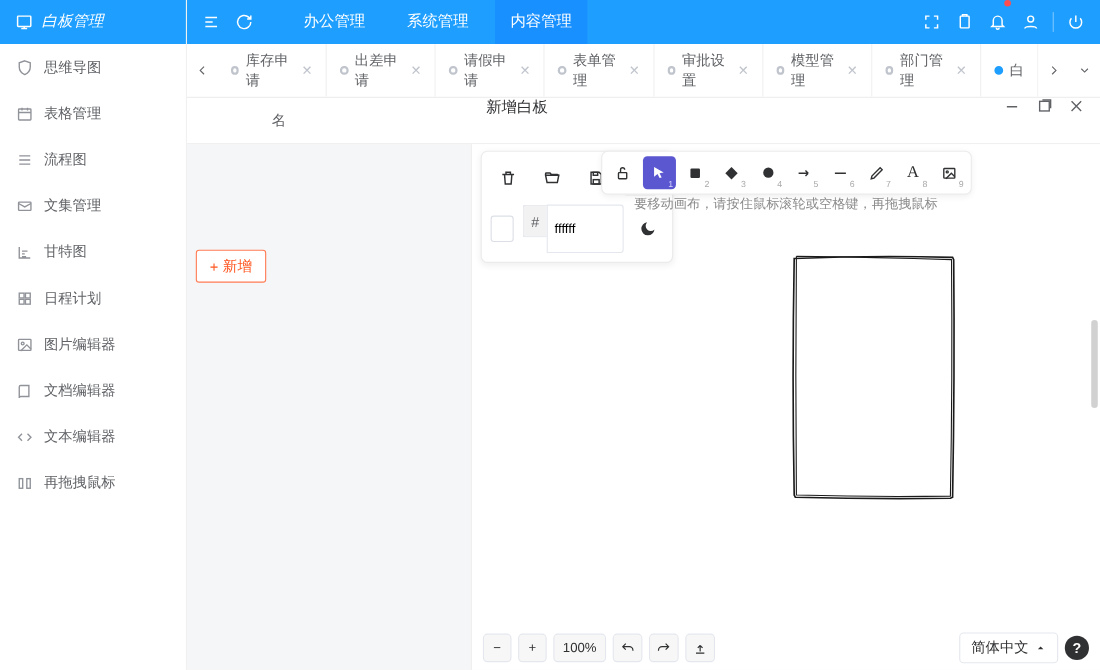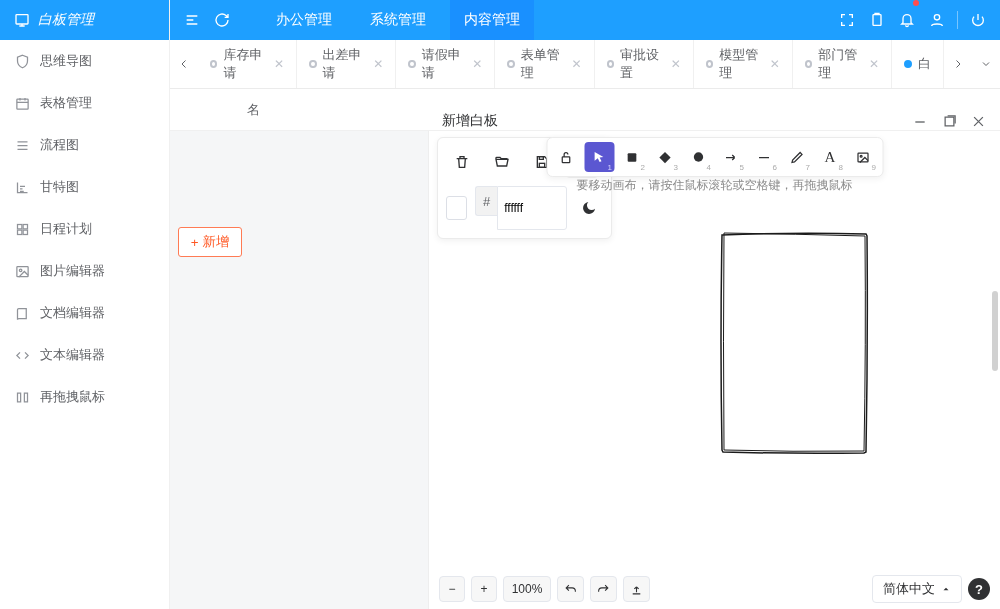--- a/index.html
+++ b/index.html
@@ -27,21 +27,21 @@
   .ft .dot { width:8px; height:8px; border-radius:50%; border:2px solid #c0c4cc;}
   .ft.active .dot { border-color:#1e9fff; background:#1e9fff;}
   .ft .x { color:#c0c4cc; font-size:12px;}
   
   .work { flex:1; position:relative; display:flex; }
   .under-panel { width:80px; padding-top:50px; display:flex; flex-direction:column; align-items:center; gap:28px; }
   .under-head { position:absolute; left:0; right:0; top:0; height:42px; background:#fff; border-bottom:1px solid #f0f0f0; display:flex; align-items:center; padding-left:77px; color:#606266;}
   .add-btn { border:1px solid #ff7b54; color:#ff5722; border-radius:3px; padding:5px 12px; display:flex; align-items:center; gap:4px; background:#fff; cursor:pointer;}
   
   .editor { position:absolute; left:258px; right:0; top:42px; bottom:0; background:#fff; display:flex; flex-direction:column; border-left:1px solid #eee;}
-  .editor-top { position:absolute; left:258px; right:0; top:0; height:42px; background:#fff; display:flex; align-items:flex-end; padding:0 14px; justify-content:space-between; border-bottom:1px solid #f0f0f0;}
+  .editor-top { position:absolute; left:258px; right:0; top:0; height:42px; background:#fff; display:flex; align-items:flex-start; padding:0 14px; justify-content:space-between; border-bottom:1px solid #f0f0f0;}
   .e-actions { display:flex; gap:14px; color:#606266; }
   .e-actions span { cursor:pointer; }
   .canvas-wrap { flex:1; position:relative; overflow:hidden; }
   
   .toolbox { position:absolute; left:8px; top:6px; background:#fff; border:1px solid #ebebeb; border-radius:6px; box-shadow:0 2px 6px rgba(0,0,0,0.06); padding:8px; width:175px;}
   .tb-row { display:flex; gap:8px; align-items:center; }
   .tb-btn { width:32px; height:32px; border-radius:4px; display:flex; align-items:center; justify-content:center; cursor:pointer; color:#303133; position:relative;}
   .tb-btn.light { background:#f2f2f2;}
   .tb-row2 { margin-top:8px; display:flex; gap:8px; align-items:center;}
   .swatch { width:24px; height:24px; border:1px solid #dcdfe6; border-radius:3px; background:#fff;}
@@ -97,20 +97,29 @@
         </span>
       <span>表格管理</span>
     </div>
     <div class="side-item">
       <span class="ic">
           <svg width="15" height="15" viewBox="0 0 24 24" fill="none" stroke="currentColor" stroke-width="2">
             <path d="M4 6h16M4 12h16M4 18h16"></path>
           </svg>
         </span>
       <span>流程图</span>
+    </div>
+    <div class="side-item">
+      <span class="ic">
+          <svg width="15" height="15" viewBox="0 0 24 24" fill="none" stroke="currentColor" stroke-width="2">
+            <rect x="3" y="6" width="18" height="12" rx="1"></rect>
+            <path d="M3 8l9 5 9-5"></path>
+          </svg>
+        </span>
+      <span>文集管理</span>
     </div>
     <div class="side-item">
       <span class="ic">
           <svg width="15" height="15" viewBox="0 0 24 24" fill="none" stroke="currentColor" stroke-width="2">
             <path d="M4 4v16h16M8 14h4M8 10h8M8 18h6"></path>
           </svg>
         </span>
       <span>甘特图</span>
     </div>
     <div class="side-item">

